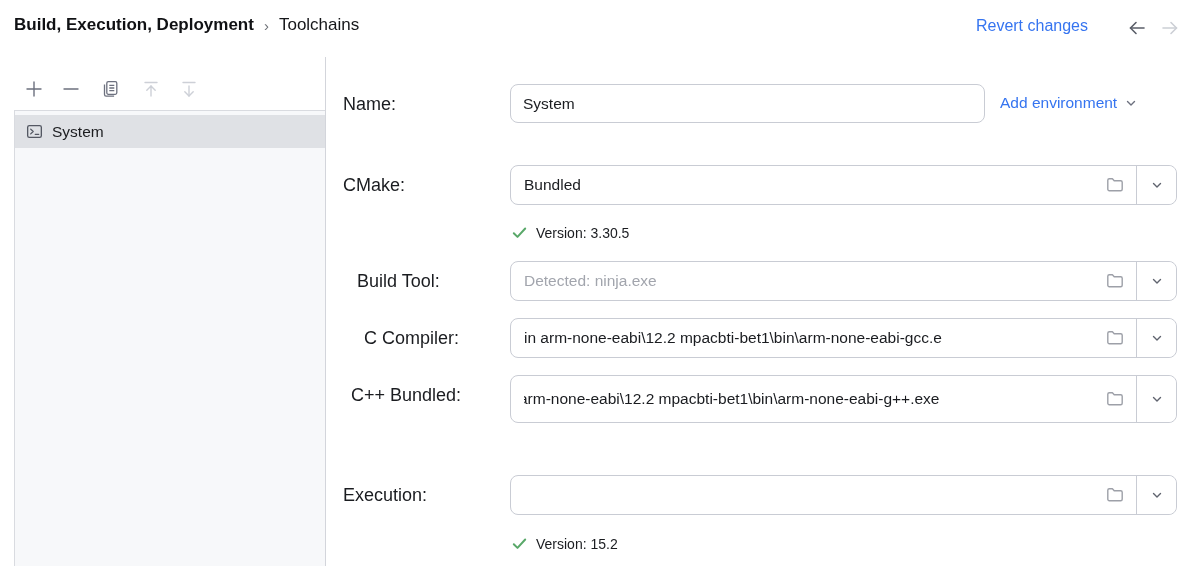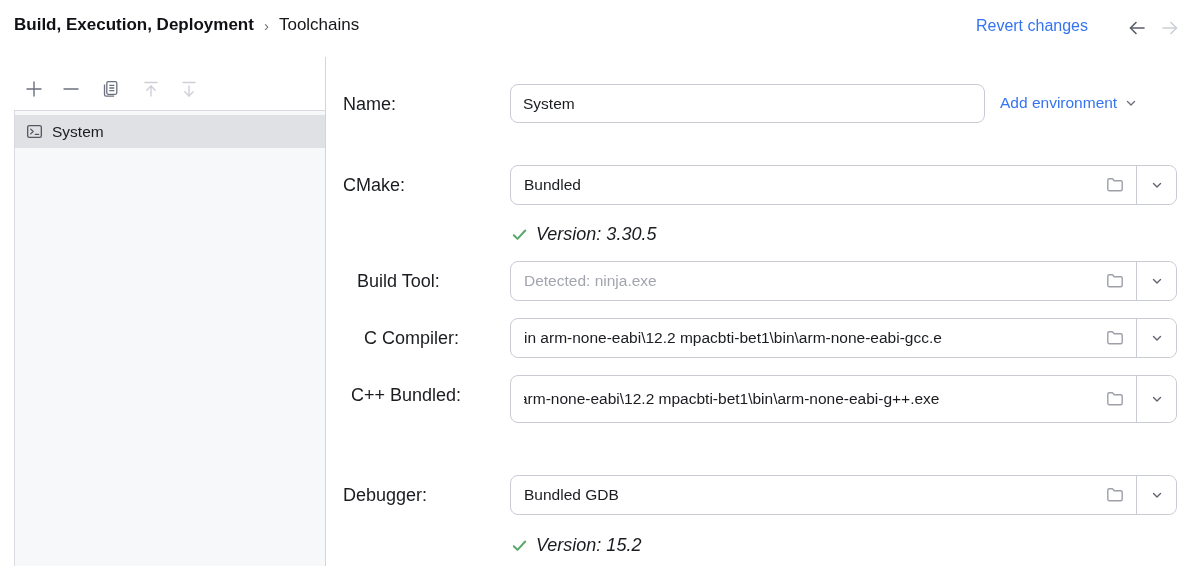--- a/index.html
+++ b/index.html
@@ -45,21 +45,21 @@
   .combo-text {
     position:absolute; left:13px; right:82px; top:50%; transform:translateY(-50%);
     font-size:15.5px; color:#1a1c20; white-space:nowrap; overflow:hidden;
   }
   .combo-text.placeholder { color:#a2a5ad; }
   .combo-text.shift-left { text-indent:-5px; }
   .folder-btn { position:absolute; right:49px; top:50%; transform:translateY(-50%); width:24px; height:24px; display:flex; align-items:center; justify-content:center; cursor:pointer; }
   .combo-arrow { position:absolute; right:0; top:0; width:40px; height:100%; border-left:1px solid #c9ccd4; border-radius:0 8px 8px 0; display:flex; align-items:center; justify-content:center; cursor:pointer; background:#fff; }
 
   .version-row { display:flex; align-items:center; }
-  .version-row .v-text { margin-left:8px; font-size:18px; color:#1a1c20; white-space:nowrap;font-style:italic; }
+  .version-row .v-text { margin-left:8px; font-size:14px; color:#1a1c20; white-space:nowrap; }
 </style>
 </head>
 <body>
 
 <div class="abs breadcrumb">
   <span class="bc-parent">Build, Execution, Deployment</span>
   <span class="bc-sep">›</span>
   <span class="bc-current">Toolchains</span>
 </div>
 
@@ -192,23 +192,22 @@
         <path d="M2.8 5.2c0-.8.7-1.5 1.5-1.5h3.1l1.8 2h6.5c.8 0 1.5.7 1.5 1.5v7.1c0 .8-.7 1.5-1.5 1.5H4.3c-.8 0-1.5-.7-1.5-1.5V5.2z"></path>
       </svg>
   </span>
   <span class="combo-arrow">
     <svg width="16" height="16" viewBox="0 0 16 16" fill="none" stroke="#5f636e" stroke-width="1.4" stroke-linecap="round" stroke-linejoin="round">
         <path d="m4.5 6.5 3.5 3.5L11.5 6.5"></path>
       </svg>
   </span>
 </div>
 
-<div class="abs form-label" style="left:343px;top:485px;">Debugger:</div>
+<div class="abs form-label" style="left:343px;top:485px;">Execution:</div>
 <div class="abs combo" style="left:510px;top:475px;width:667px;height:40px;">
-  <span class="combo-text">Bundled GDB</span>
   <span class="folder-btn">
     <svg width="20" height="20" viewBox="0 0 20 20" fill="none" stroke="#9da0a8" stroke-width="1.4" stroke-linejoin="round">
         <path d="M2.8 5.2c0-.8.7-1.5 1.5-1.5h3.1l1.8 2h6.5c.8 0 1.5.7 1.5 1.5v7.1c0 .8-.7 1.5-1.5 1.5H4.3c-.8 0-1.5-.7-1.5-1.5V5.2z"></path>
       </svg>
   </span>
   <span class="combo-arrow">
     <svg width="16" height="16" viewBox="0 0 16 16" fill="none" stroke="#5f636e" stroke-width="1.4" stroke-linecap="round" stroke-linejoin="round">
         <path d="m4.5 6.5 3.5 3.5L11.5 6.5"></path>
       </svg>
   </span>

